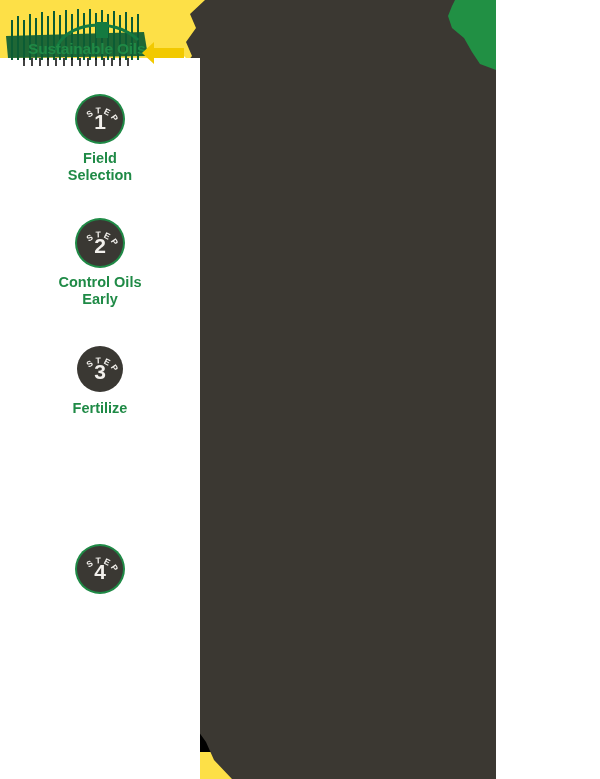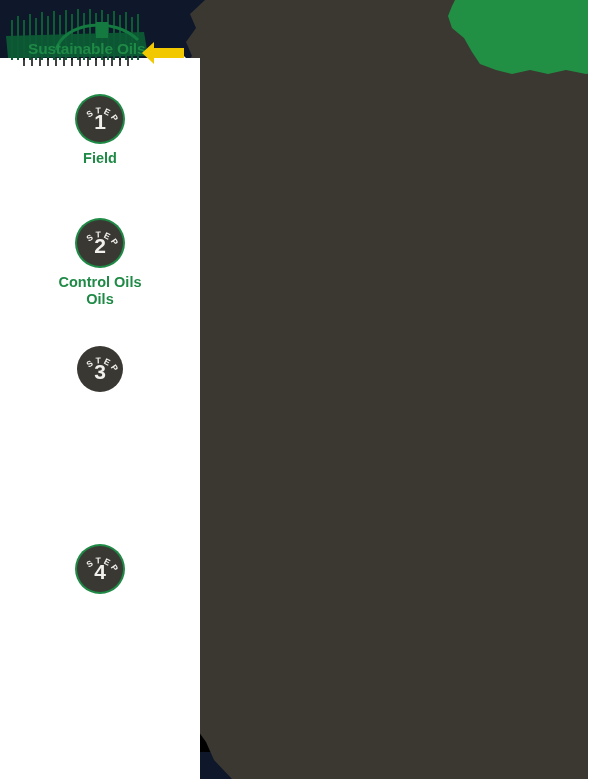--- a/index.html
+++ b/index.html
@@ -3,21 +3,21 @@
 <meta charset="utf-8">
 <style>
   html,body{margin:0;padding:0;}
   body{
     width:600px;height:779px;
     background:#ffffff;
     font-family:"Liberation Sans", sans-serif;
     overflow:hidden;
     position:relative;
   }
-  #stage{position:absolute;inset:0;width:588px;height:779px;overflow:hidden;background:#0f172a;}
+  #stage{position:absolute;inset:0;width:496px;height:779px;overflow:hidden;background:#fde047;}
 
   
   .panel-wrap{position:absolute;left:0;top:0;width:600px;height:779px;}
   .panel-svg{position:absolute;left:0;top:0;}
 
   
   .white-card{
     position:absolute;left:-30px;top:58px;width:230px;height:740px;
     background:#ffffff;border-radius:0 0 0 14px;
   }
@@ -171,53 +171,58 @@
               <path id="arc1" d="M 9 27 A 15 15 0 0 1 37 27" fill="none"></path>
             </defs>
           <text fill="#f2f0ec" font-size="8.5" font-weight="bold" font-family="Liberation Sans, sans-serif" letter-spacing="2.2">
             <textPath href="#arc1" startOffset="16%">STEP</textPath>
           </text>
         </svg>
         <div class="num">1</div>
       </div>
       <div class="step-label">
         <span>Field</span>
+        <span class="l2">Selection</span>
       </div>
     </div>
 
     <div class="step" style="top:220px;">
       <div class="badge ringed">
         <svg width="46" height="46" viewBox="0 0 46 46" aria-hidden="true">
           <defs>
               <path id="arc2" d="M 9 27 A 15 15 0 0 1 37 27" fill="none"></path>
             </defs>
           <text fill="#f2f0ec" font-size="8.5" font-weight="bold" font-family="Liberation Sans, sans-serif" letter-spacing="2.2">
             <textPath href="#arc2" startOffset="16%">STEP</textPath>
           </text>
         </svg>
         <div class="num">2</div>
       </div>
       <div class="step-label">
         <span>Control Oils</span>
-        <span class="l2">Oils</span>
+        <span class="l2">Early</span>
       </div>
     </div>
 
     <div class="step" style="top:346px;">
       <div class="badge">
         <svg width="46" height="46" viewBox="0 0 46 46" aria-hidden="true">
           <defs>
               <path id="arc3" d="M 9 27 A 15 15 0 0 1 37 27" fill="none"></path>
             </defs>
           <text fill="#f2f0ec" font-size="8.5" font-weight="bold" font-family="Liberation Sans, sans-serif" letter-spacing="2.2">
             <textPath href="#arc3" startOffset="16%">STEP</textPath>
           </text>
         </svg>
         <div class="num">3</div>
       </div>
+      <div class="step-label">
+        <span>Fertilize</span>
+        <span class="l2"></span>
+      </div>
     </div>
 
     <div class="step" style="top:546px;">
       <div class="badge ringed">
         <svg width="46" height="46" viewBox="0 0 46 46" aria-hidden="true">
           <defs>
               <path id="arc4" d="M 9 27 A 15 15 0 0 1 37 27" fill="none"></path>
             </defs>
           <text fill="#f2f0ec" font-size="8.5" font-weight="bold" font-family="Liberation Sans, sans-serif" letter-spacing="2.2">
             <textPath href="#arc4" startOffset="16%">STEP</textPath>

